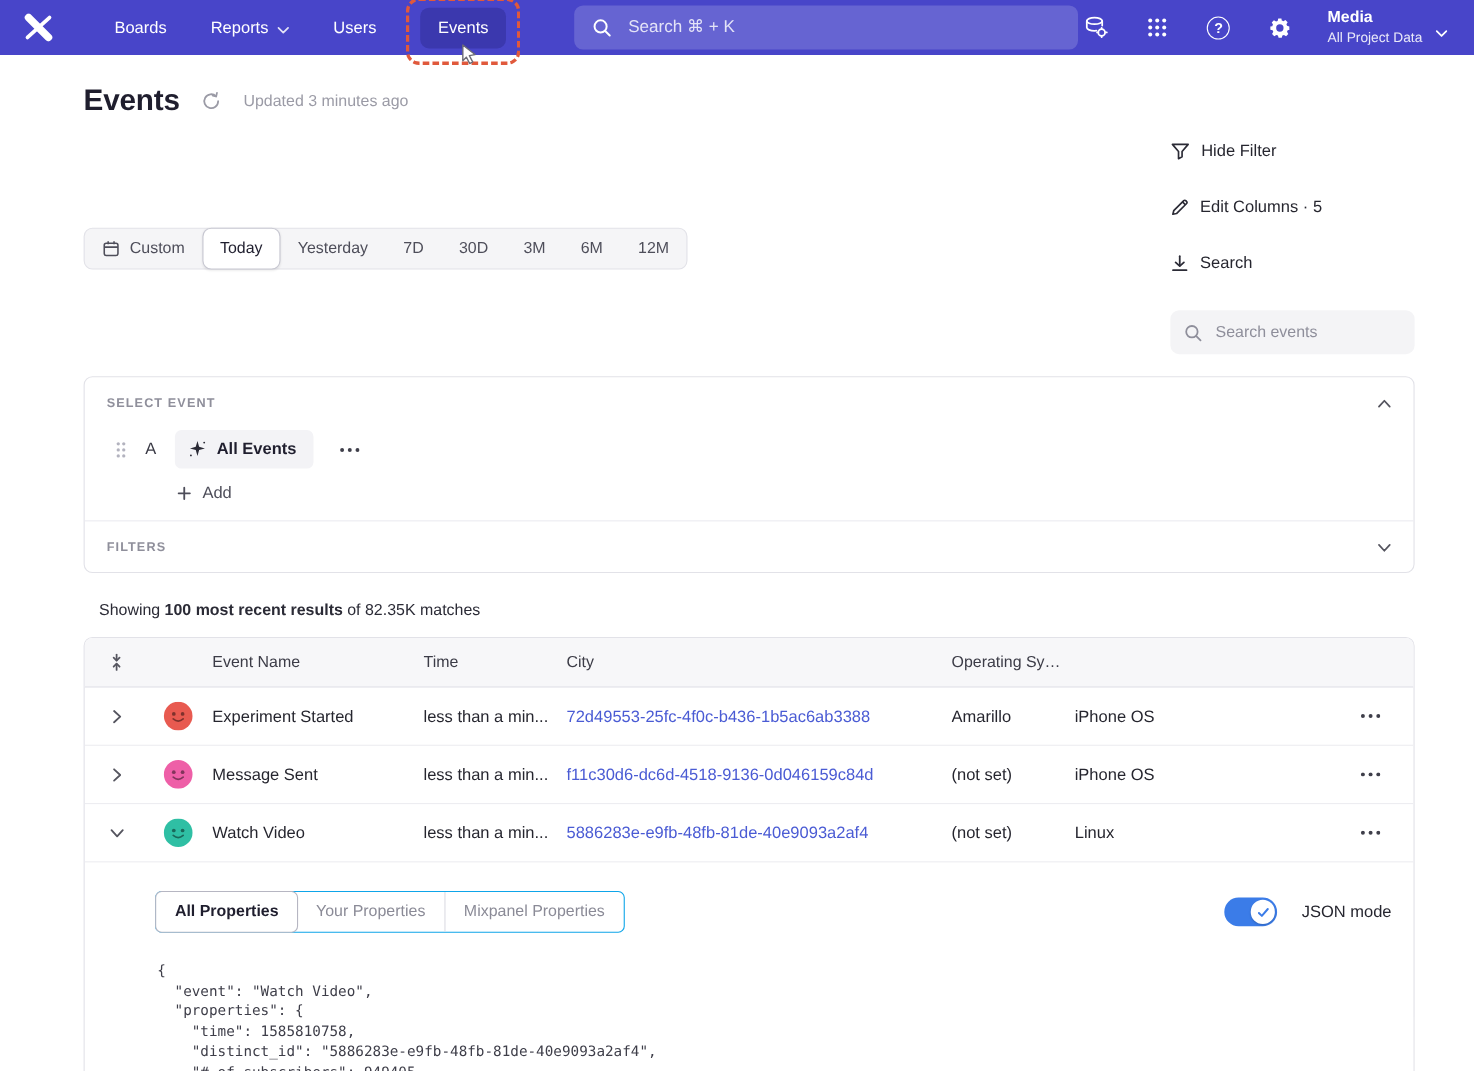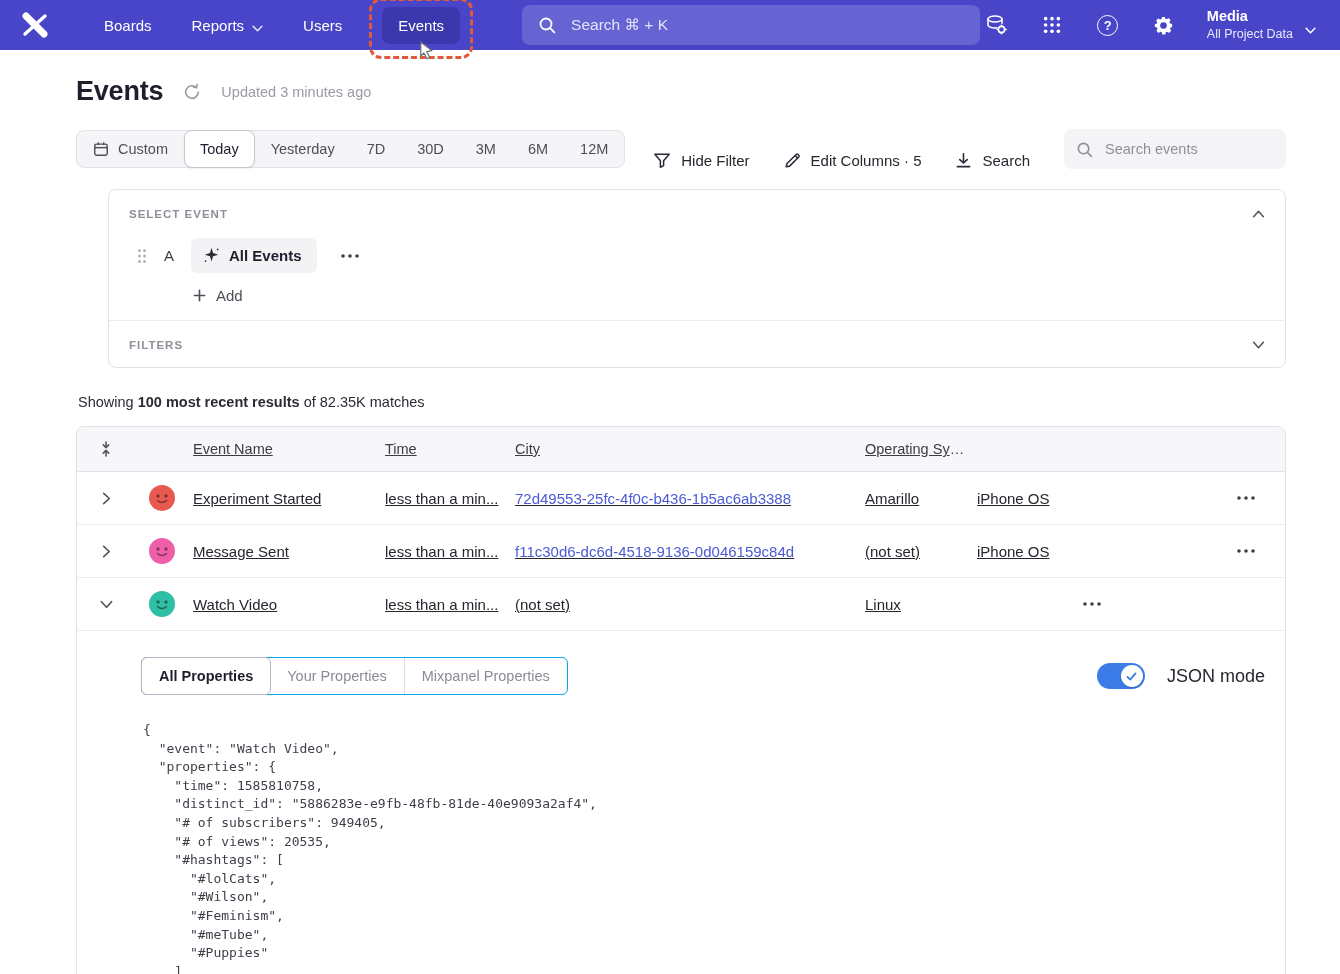--- a/index.html
+++ b/index.html
@@ -47,73 +47,73 @@
     display:flex;align-items:center;justify-content:center;}
   .updated{color:#9b9ba6;font-size:14.5px;}
   
   .toolbar{margin-top:22px;display:flex;align-items:center;}
   .segmented{display:flex;align-items:center;background:#f5f5f7;border:1px solid #e2e2e8;
     border-radius:8px;height:38px;}
   .seg-btn{height:38px;margin:-1px 0;padding:0 15px;font-size:14.5px;color:#4e4e5a;
     background:transparent;border:1px solid transparent;border-radius:8px;display:flex;
     align-items:center;gap:9px;cursor:pointer;white-space:nowrap;}
   .seg-btn.active{background:#fff;border-color:#c7c7d1;color:#1f1e2e;box-shadow:0 1px 2px rgba(0,0,0,.07);}
-  .toolbar-right{margin-left:auto;display:flex;align-items:flex-end;gap:34px;}
+  .toolbar-right{margin-left:auto;display:flex;align-items:flex-start;gap:34px;flex-direction:column;}
   .tool-btn{display:flex;align-items:center;gap:10px;background:none;border:none;font-size:15px;
     color:#26262f;cursor:pointer;padding:0;white-space:nowrap;}
   .tool-btn .ticon{color:#2b2b36;display:flex;}
   .search-events{width:222px;height:40px;background:#f4f4f6;border-radius:8px;display:flex;
     align-items:center;gap:10px;padding:0 12px;color:#8f8f9b;}
   .search-events input{flex:1;min-width:0;border:none;background:transparent;outline:none;
     font-size:14.5px;color:#26262f;}
   .search-events input::placeholder{color:#8f8f9b;}
   
   .card{border:1px solid #e2e2e8;border-radius:8px;background:#fff;}
-  .query-card{margin-top:20px;margin-left:32px;}
+  .query-card{margin-top:20px;}
   .sec-header{display:flex;align-items:center;justify-content:space-between;padding:14px 14px 12px 20px;}
   .sec-header.bordered{border-top:1px solid #ececf1;}
   .sec-title{font-size:11.5px;font-weight:700;letter-spacing:1px;color:#8f8f9b;}
   .chev-btn{background:none;border:none;color:#55555f;cursor:pointer;padding:6px;display:flex;}
   .event-row{display:flex;align-items:center;gap:16px;padding:2px 20px 6px 28px;}
   .drag-handle{color:#b3b3bf;display:flex;cursor:grab;}
   .step-letter{font-size:15px;color:#3a3a45;width:12px;text-align:center;}
   .event-chip{display:flex;align-items:center;gap:9px;background:#f3f3f6;border:none;border-radius:6px;
     padding:9px 15px 9px 12px;font-size:15px;font-weight:700;color:#1f1e2e;cursor:pointer;}
   .event-chip .ticon{color:#2b2b36;display:flex;}
   .more-btn{background:none;border:none;color:#3f3f4a;cursor:pointer;padding:8px;display:flex;align-items:center;}
   .add-btn{display:flex;align-items:center;gap:10px;background:none;border:none;color:#4e4e5a;
     font-size:15px;cursor:pointer;margin:8px 0 16px 84px;padding:0;}
   
-  .results-line{margin:26px 2px 16px;font-size:14.5px;color:#2b2b36;}
+  .results-line{margin:26px 14px 16px;font-size:14.5px;color:#2b2b36;}
   .results-line strong{font-weight:700;}
   
   .table-card{overflow:hidden;}
   .trow{display:grid;grid-template-columns:58px 58px 192px 130px 350px 112px 1fr 78px;align-items:center;}
   .thead{background:#f7f7f9;height:45px;border-bottom:1px solid #e2e2e8;font-size:14.5px;color:#3c3c47;}
-  .cell{padding-right:12px;overflow:hidden;text-overflow:ellipsis;white-space:nowrap;text-decoration:underline;}
+  .cell{padding-right:12px;overflow:hidden;text-overflow:ellipsis;white-space:nowrap;}
   .c-center{display:flex;justify-content:center;padding-right:0;}
   .drow{height:53px;border-bottom:1px solid #ededf1;font-size:15px;color:#26262f;}
   .expander{background:none;border:none;cursor:pointer;color:#55555f;padding:6px;display:flex;}
   .avatar{width:26px;height:26px;border-radius:50%;margin-left:14px;flex:none;}
   .c-av{display:flex;align-items:center;padding-right:0;}
   .link{color:var(--link);cursor:pointer;}
   
   .detail{padding:26px 20px 0 64px;}
   .detail-top{display:flex;align-items:center;justify-content:space-between;}
   .tabs{display:inline-flex;border:1px solid #0ea5e9;border-radius:6px;background:#fff;}
   .tab{padding:10px 17px;font-size:14.5px;color:#8b8b97;background:none;border:none;
     border-right:1px solid #dcdce3;cursor:pointer;white-space:nowrap;}
   .tab:last-child{border-right:none;}
   .tab.active{color:#1f1e2e;font-weight:700;border:1px solid #b6b6c2;border-radius:6px;
     margin:-1px;background:#fff;position:relative;z-index:1;}
   .json-toggle-wrap{display:flex;align-items:center;gap:22px;padding-right:0;}
   .toggle{width:48px;height:26px;border-radius:13px;background:var(--toggle-on);position:relative;cursor:pointer;}
   .knob{width:22px;height:22px;background:#fff;border-radius:50%;position:absolute;right:2px;top:2px;
     display:flex;align-items:center;justify-content:center;box-shadow:0 1px 2px rgba(0,0,0,.2);}
-  .toggle-label{font-size:18px;color:#26262f;}
+  .toggle-label{font-size:15px;color:#26262f;}
   .json{margin:26px 0 0 2px;font-family:"DejaVu Sans Mono",monospace;font-size:13px;
     line-height:18.6px;color:#3e3e49;white-space:pre;}
 </style>
 </head>
 <body>
 
 <header class="navbar">
   <div class="logo">
     <svg width="30" height="26" viewBox="0 0 30 26">
       <line x1="6" y1="4" x2="24" y2="22" stroke="#fff" stroke-width="7" stroke-linecap="round"></line>
@@ -450,20 +450,21 @@
         <span class="avatar" style="background: rgb(47, 191, 164);">
           <svg width="26" height="26" viewBox="0 0 26 26">
               <circle cx="9" cy="11" r="1.7" fill="rgba(0,0,0,0.45)"></circle>
               <circle cx="17" cy="11" r="1.7" fill="rgba(0,0,0,0.45)"></circle>
               <path d="M8.5 15.5q4.5 4 9 0" stroke="rgba(0,0,0,0.45)" stroke-width="1.6" fill="none" stroke-linecap="round"></path>
             </svg>
         </span>
       </div>
       <div class="cell">Watch Video</div>
       <div class="cell">less than a min...</div>
+      <div class="cell"><span class="link">5886283e-e9fb-48fb-81de-40e9093a2af4</span></div>
       <div class="cell">(not set)</div>
       <div class="cell">Linux</div>
       <div class="cell c-center">
         <button class="more-btn">
           <svg width="18" height="4" viewBox="0 0 18 4" fill="currentColor">
               <circle cx="2" cy="2" r="1.8"></circle>
               <circle cx="9" cy="2" r="1.8"></circle>
               <circle cx="16" cy="2" r="1.8"></circle>
             </svg>
         </button>

